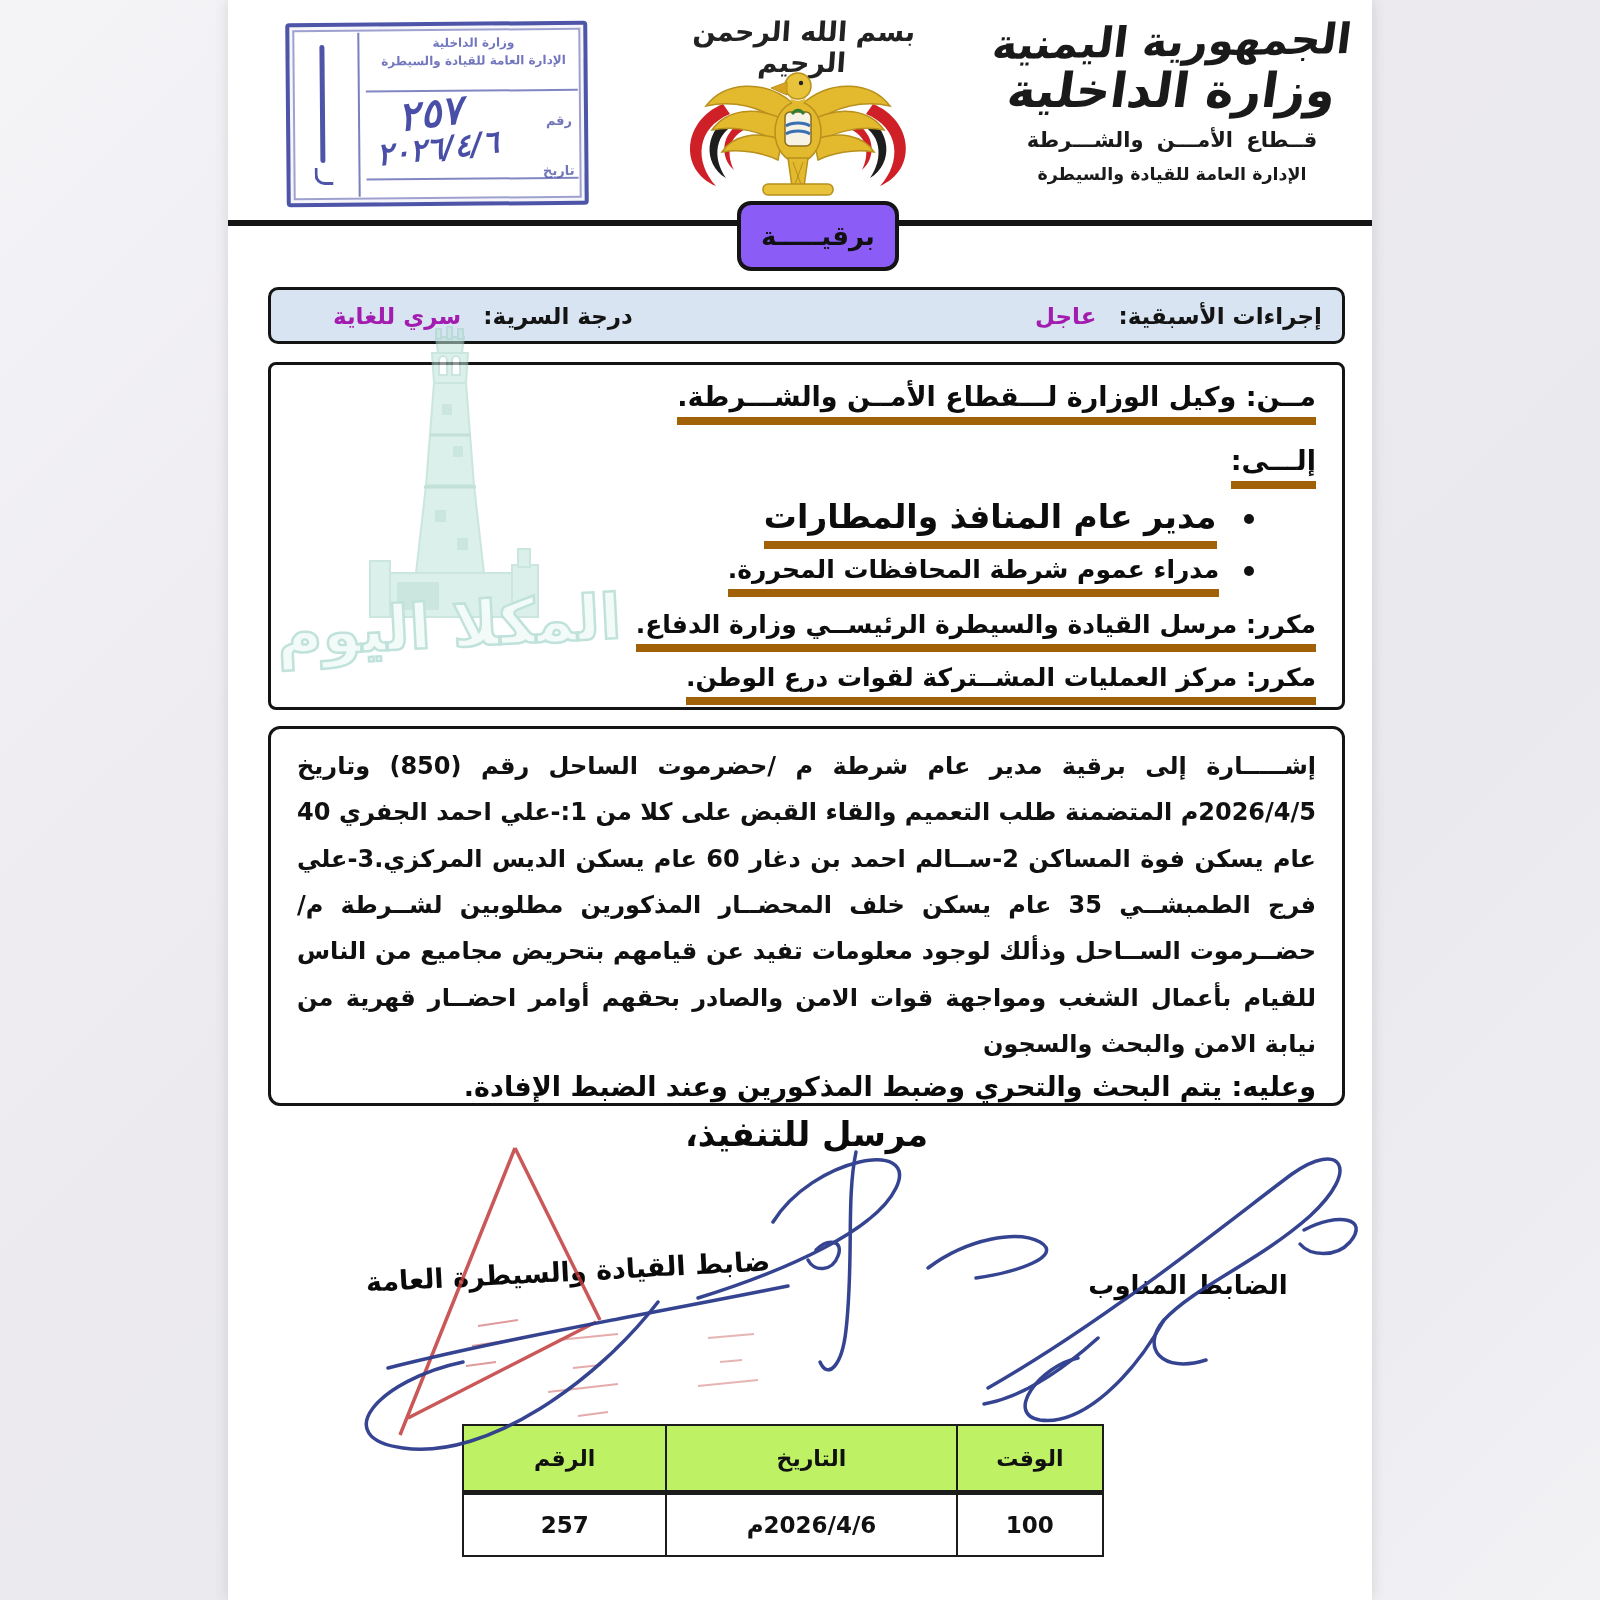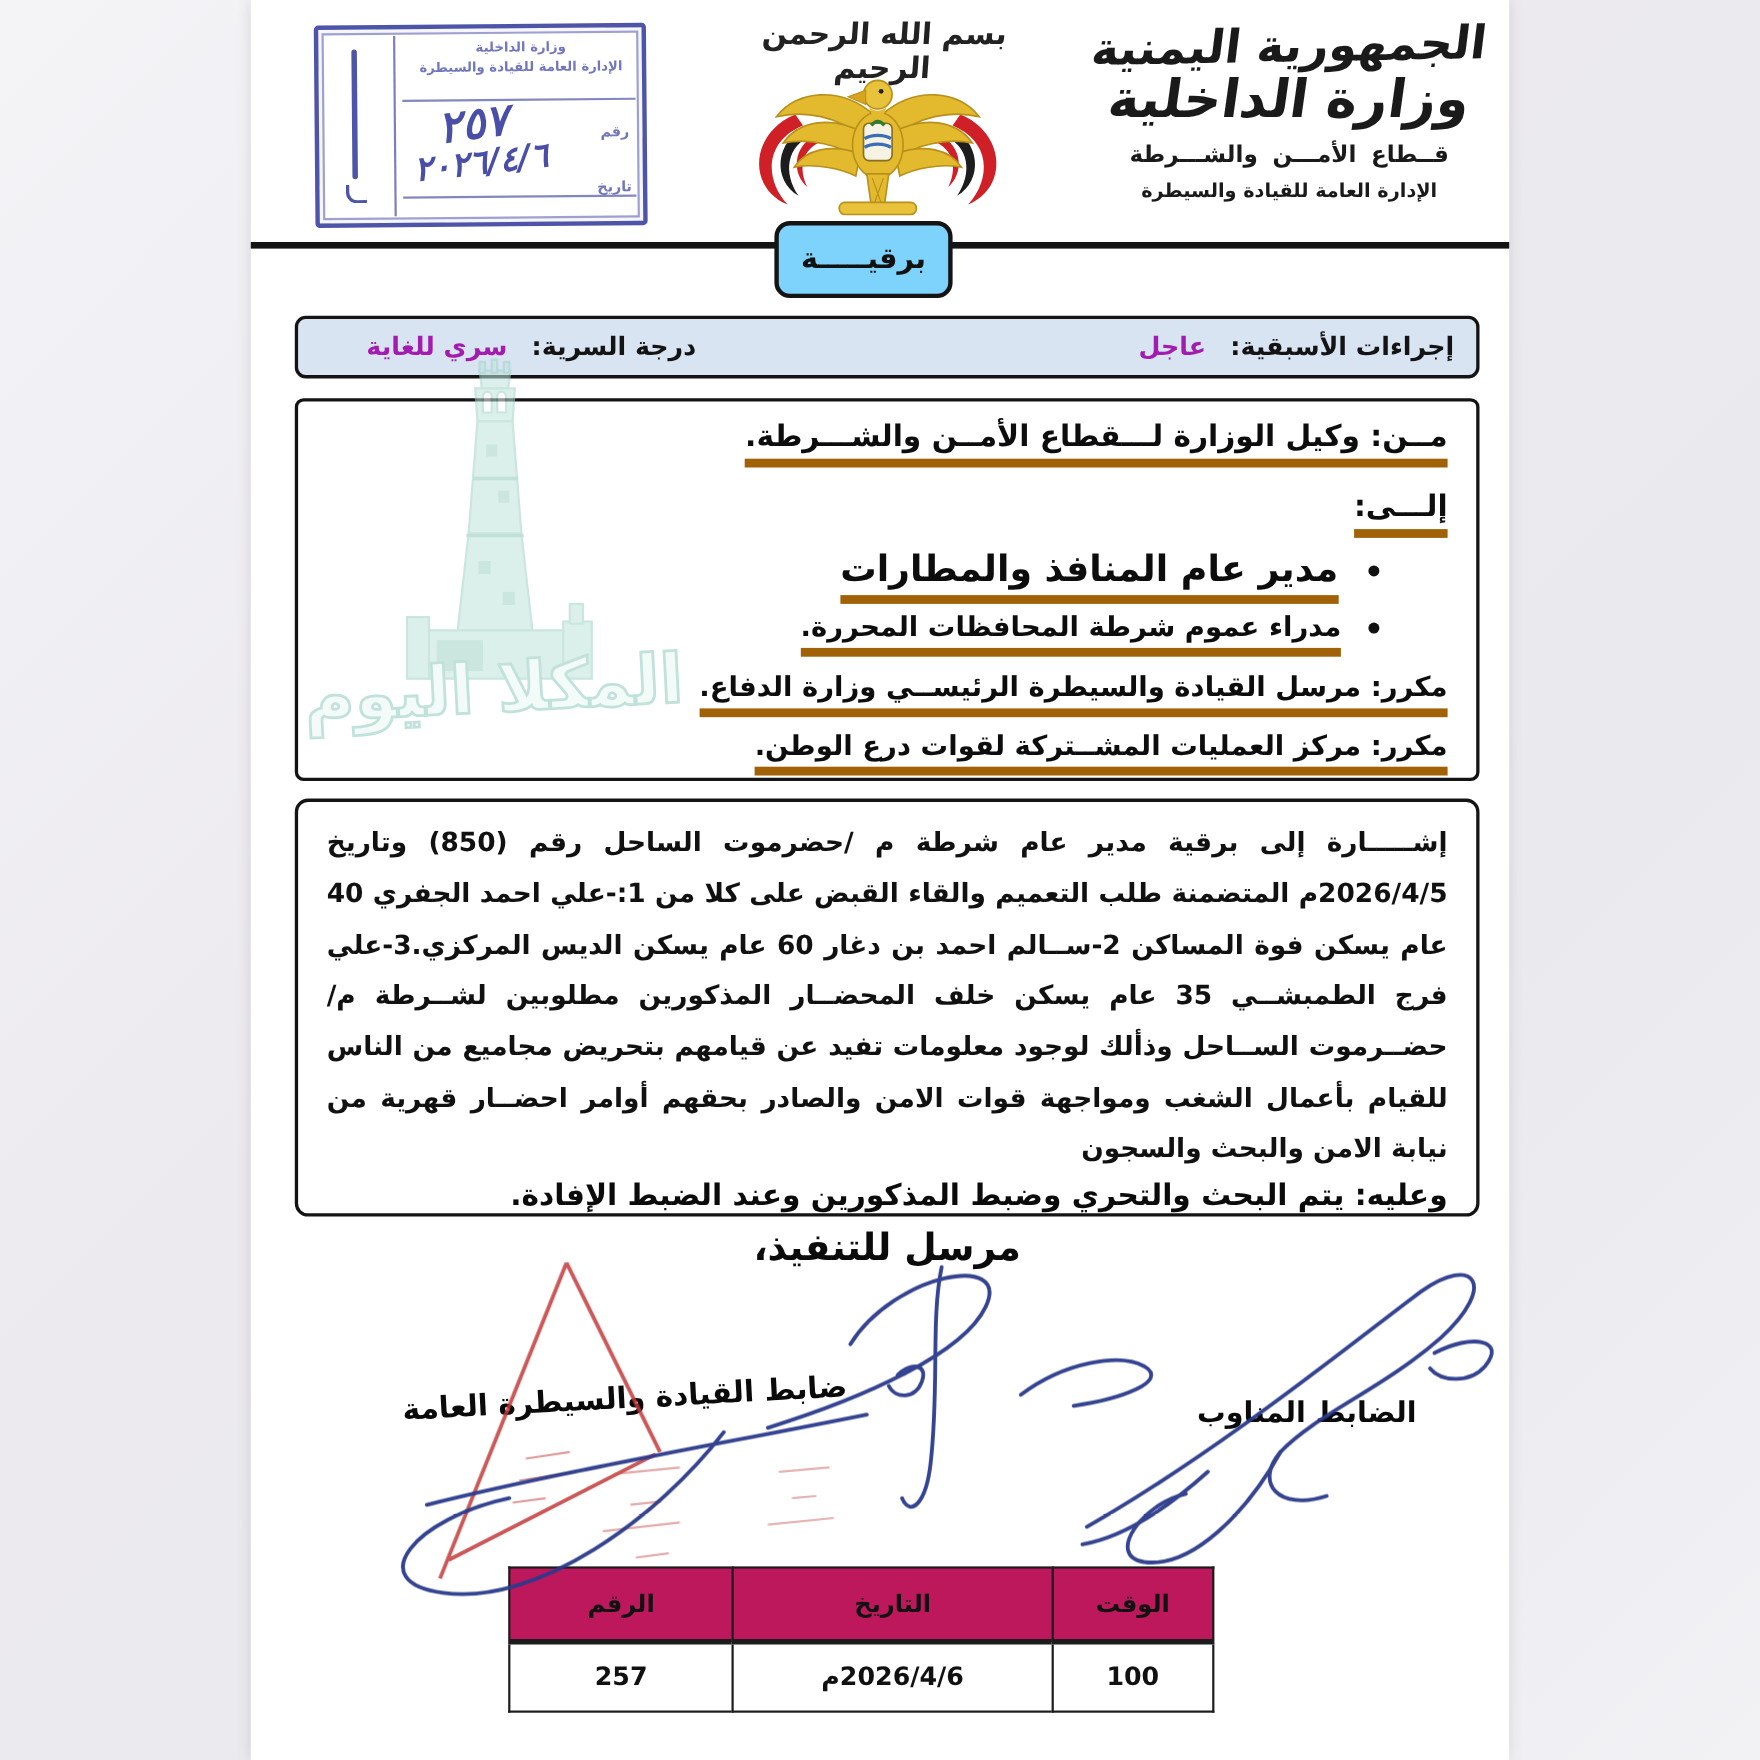--- a/index.html
+++ b/index.html
@@ -48,21 +48,21 @@
   .stamp-num{position:absolute;left:108px;top:64px;font-size:40px;font-weight:bold;color:#3a41a0;
     transform:rotate(-7deg);font-style:italic;letter-spacing:4px;}
   .stamp-date{position:absolute;left:86px;top:104px;font-size:31px;font-weight:bold;color:#3a41a0;
     transform:rotate(-6deg);font-style:italic;letter-spacing:2px;}
   .stamp-lbl1{position:absolute;right:12px;top:88px;font-size:13px;font-weight:bold;opacity:.8;}
   .stamp-lbl2{position:absolute;right:10px;top:138px;font-size:13px;font-weight:bold;opacity:.8;}
 
   
   .divider{left:0;right:0;top:220px;height:6px;background:#141414;}
   .doctype{
-    left:476px;top:201px;width:154px;height:62px;background:#7dd3fc;
+    left:509px;top:201px;width:154px;height:62px;background:#8b5cf6;
     border:4px solid #141414;border-radius:14px;z-index:5;
     display:flex;align-items:center;justify-content:center;
     font-size:26px;font-weight:bold;direction:rtl;color:#111;
   }
 
   
   .priobar{
     left:40px;top:287px;width:1077px;height:57px;
     background:#d9e4f2;border:3px solid #141414;border-radius:10px;
     box-sizing:border-box;direction:rtl;
@@ -119,21 +119,21 @@
     left:840px;top:1270px;width:240px;text-align:center;direction:rtl;
     font-size:26px;font-weight:bold;color:#0a0a0a;z-index:3;
   }
 
   
   .ftable{
     left:234px;top:1424px;width:642px;border-collapse:collapse;direction:rtl;
     font-family:"DejaVu Sans",sans-serif;
   }
   .ftable th,.ftable td{border:2.5px solid #1c1c1c;text-align:center;color:#111;}
-  .ftable th{background:#be185d;font-size:22px;font-weight:bold;height:62px;border-bottom:5px solid #1c1c1c;}
+  .ftable th{background:#bef264;font-size:22px;font-weight:bold;height:62px;border-bottom:5px solid #1c1c1c;}
   .ftable td{background:#fff;font-size:23px;font-weight:bold;height:58px;}
   .col-time{width:146px;}
   .col-date{width:294px;}
   .col-num{width:206px;}
 </style>
 </head>
 <body>
 
 <div class="page">
 

